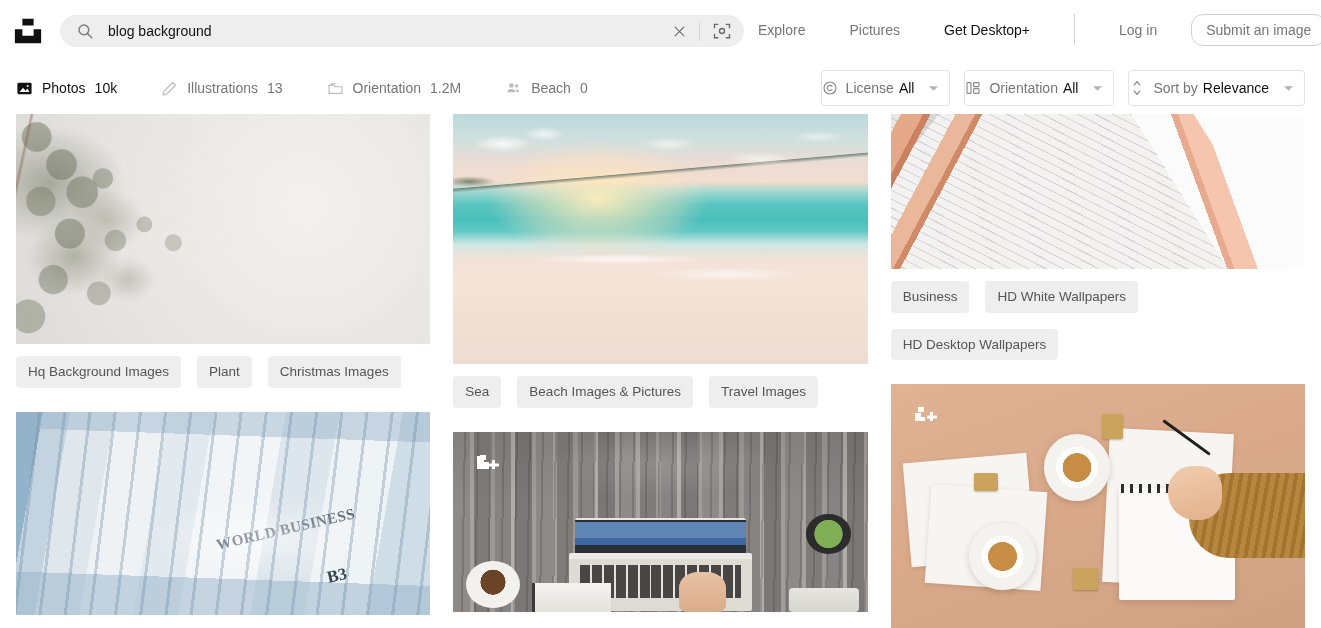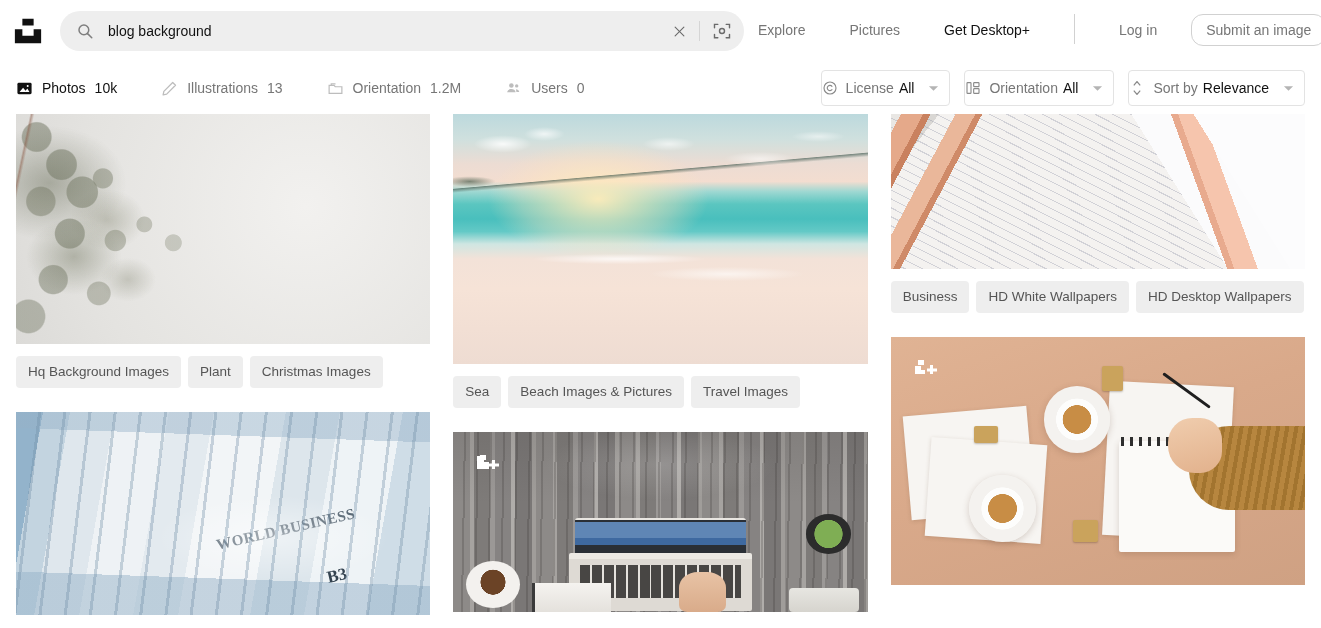--- a/index.html
+++ b/index.html
@@ -24,21 +24,21 @@
     width: 32px; height: 32px;
     flex: 0 0 32px;
     display: flex; align-items: center; justify-content: center;
     margin-right: 16px;
     cursor: pointer;
   }
   .logo svg { display: block; }
 
   .searchbar {
     flex: 0 0 684px;
-    height: 40px;
+    height: 32px;
     background: #eeeeee;
     border-radius: 24px;
     display: flex;
     align-items: center;
     padding: 0 4px 0 16px;
     transition: background .15s;
   }
   .search-icon { flex: 0 0 18px; height: 18px; margin-right: 14px; opacity: .72; }
   .search-input {
     flex: 1 1 auto;
@@ -171,21 +171,21 @@
     cursor: zoom-in;
   }
   .plus-badge {
     position: absolute;
     top: 22px; left: 22px;
     width: 30px; height: 26px;
     z-index: 3;
     pointer-events: none;
   }
   .tags {
-    display: flex; flex-wrap: wrap; gap: 7px;
+    display: flex; flex-wrap: wrap; gap: 16px;
     padding: 12px 0 18px 0;
   }
   .tag {
     background: #eeeeee;
     color: #555;
     font-size: 13.5px;
     line-height: 1;
     padding: 9px 12px;
     border-radius: 4px;
     white-space: nowrap;
@@ -495,21 +495,21 @@
 
     <div class="tab">
       <span class="tab-ico">
         <svg width="18" height="18" viewBox="0 0 24 24" fill="#bdbdbd">
           <circle cx="9" cy="8.5" r="3.2"></circle>
             <circle cx="16.5" cy="9" r="2.4"></circle>
           <path d="M3 18c.6-3.2 3-4.6 6-4.6s5.4 1.4 6 4.6z"></path>
             <path d="M15.5 13.6c2.3.1 4.1 1.3 4.6 4.1h-4z"></path>
         </svg>
       </span>
-      <span>Users</span>
+      <span>Beach</span>
       <span>0</span>
     </div>
   </div>
 
   <div class="filters">
 
     <button class="filter-btn">
       <span class="f-ico">
         <svg width="16" height="16" viewBox="0 0 24 24" fill="none" stroke="#8a8a8a" stroke-width="1.7">
           <circle cx="12" cy="12" r="9"></circle>

